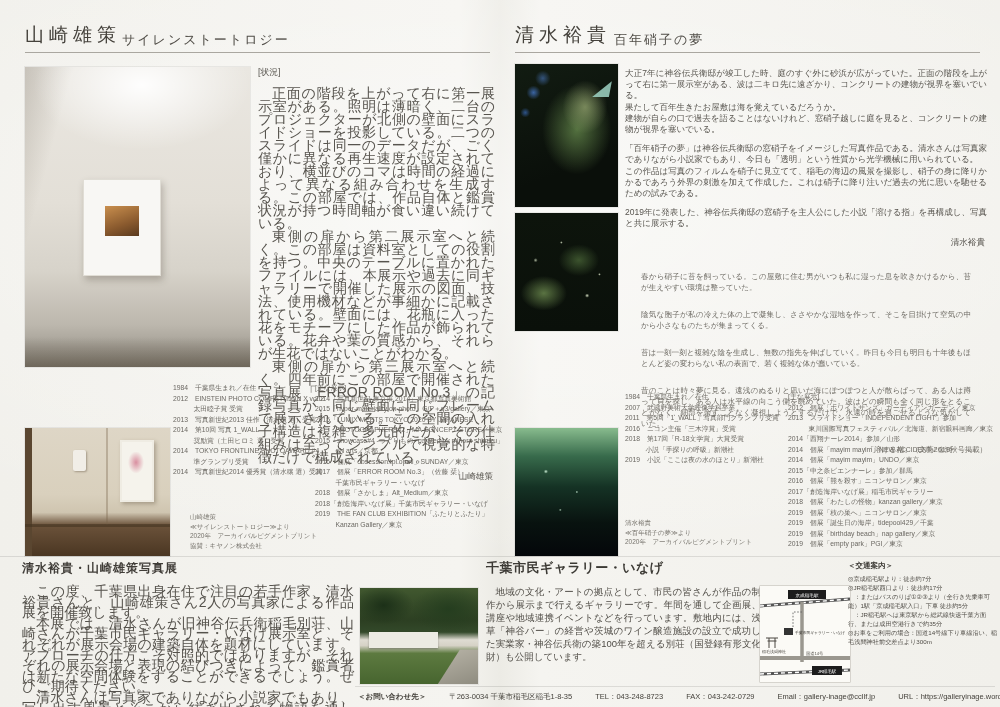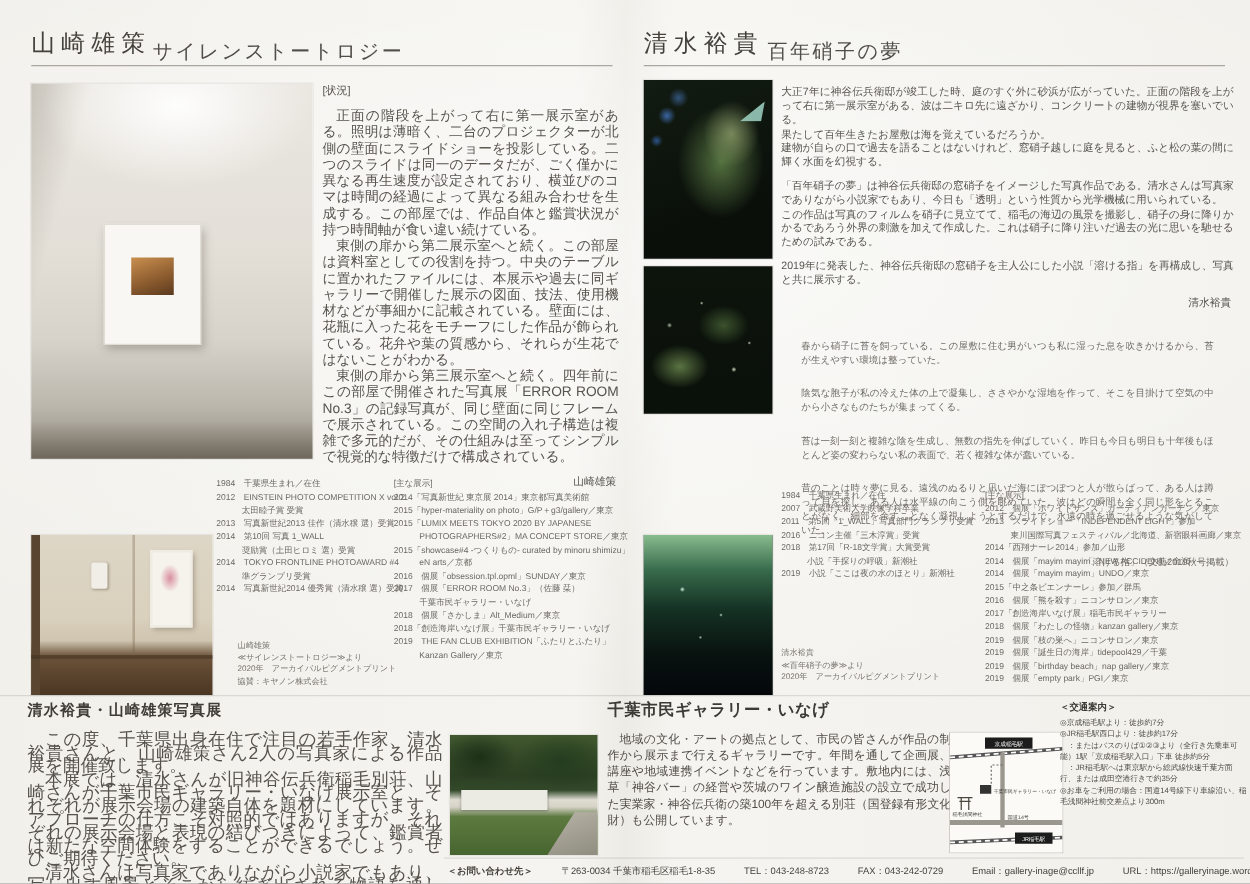--- a/index.html
+++ b/index.html
@@ -6,27 +6,27 @@
   .sheet{
     position:relative;width:1000px;height:707px;margin:0 auto;
     background:
       radial-gradient(1200px 500px at 50% 30%, rgba(255,255,255,.5), rgba(255,255,255,0) 70%),
       linear-gradient(90deg,#f1f0eb 0%, #f5f4f0 46%, #ecebe5 50%, #f5f4f0 54%, #f1f0eb 100%);
     font-family:"Liberation Sans","DejaVu Sans",sans-serif;
     color:#57544e;overflow:hidden;
   }
   .abs{position:absolute;}
   .artist-name{font-family:"DejaVu Serif","Liberation Serif",serif;font-size:19px;letter-spacing:5px;color:#45423c;}
-  .artist-title{font-family:"DejaVu Serif","Liberation Serif",serif;font-size:16px;letter-spacing:2px;color:#514e48;}
+  .artist-title{font-family:"DejaVu Serif","Liberation Serif",serif;font-size:13px;letter-spacing:2px;color:#514e48;}
   .rule{height:1px;background:#aaa7a0;}
   .rule-soft{height:1px;background:rgba(0,0,0,.10);}
 
   .stmt{width:237px;}
   .stmt-label{font-size:8.8px;line-height:13px;margin:0 0 8px 0;}
-  .stmt p{font-size:11px;line-height:13px;margin:0;text-indent:1em;text-align:justify;}
+  .stmt p{font-size:14px;line-height:13px;margin:0;text-indent:1em;text-align:justify;}
   .sig{font-size:8.6px;text-align:right;margin-top:7px;padding-right:2px;}
 
   .rtext{width:362px;}
   .rtext p{font-size:8.5px;line-height:11.2px;margin:0;text-align:justify;}
   .gap8{height:8px;}
 
   .excerpt{width:362px;}
   .excerpt p{font-size:7.6px;line-height:11px;margin:16px;color:#6e6b64;text-align:justify;}
   .excerpt .mt{margin-top:8px;}
   .excerpt-credit{font-size:7.4px;color:#6e6b64;text-align:right;margin-top:5px;}
@@ -192,21 +192,21 @@
 
   <div class="abs photo photoA" style="left:515px;top:64px;width:103px;height:143px;">
     <div class="pa-glass"></div>
   </div>
   <div class="abs photo photoB" style="left:515px;top:213px;width:103px;height:118px;"></div>
   <div class="abs photo photoC" style="left:515px;top:428px;width:103px;height:128px;"></div>
 
   <div class="abs rtext" style="left:625px;top:68px;">
     <p>大正7年に神谷伝兵衛邸が竣工した時、庭のすぐ外に砂浜が広がっていた。正面の階段を上がって右に第一展示室がある、波は二キロ先に遠ざかり、コンクリートの建物が視界を塞いでいる。</p>
     <p>果たして百年生きたお屋敷は海を覚えているだろうか。</p>
-    <p>建物が自らの口で過去を語ることはないけれど、窓硝子越しに庭を見ると、ふと松の葉の間に輝く水面を幻視する。</p>
+    <p>建物が自らの口で過去を語ることはないけれど、窓硝子越しに庭を見ると、コンクリートの建物が視界を塞いでいる。</p>
     <div class="gap8"></div>
     <p>「百年硝子の夢」は神谷伝兵衛邸の窓硝子をイメージした写真作品である。清水さんは写真家でありながら小説家でもあり、今日も「透明」という性質から光学機械に用いられている。</p>
     <p>この作品は写真のフィルムを硝子に見立てて、稲毛の海辺の風景を撮影し、硝子の身に降りかかるであろう外界の刺激を加えて作成した。これは硝子に降り注いだ過去の光に思いを馳せるための試みである。</p>
     <div class="gap8"></div>
     <p>2019年に発表した、神谷伝兵衛邸の窓硝子を主人公にした小説「溶ける指」を再構成し、写真と共に展示する。</p>
     <div class="sig">清水裕貴</div>
   </div>
 
   <div class="abs excerpt" style="left:625px;top:255px;">
     <p>春から硝子に苔を飼っている。この屋敷に住む男がいつも私に湿った息を吹きかけるから、苔が生えやすい環境は整っていた。</p>

